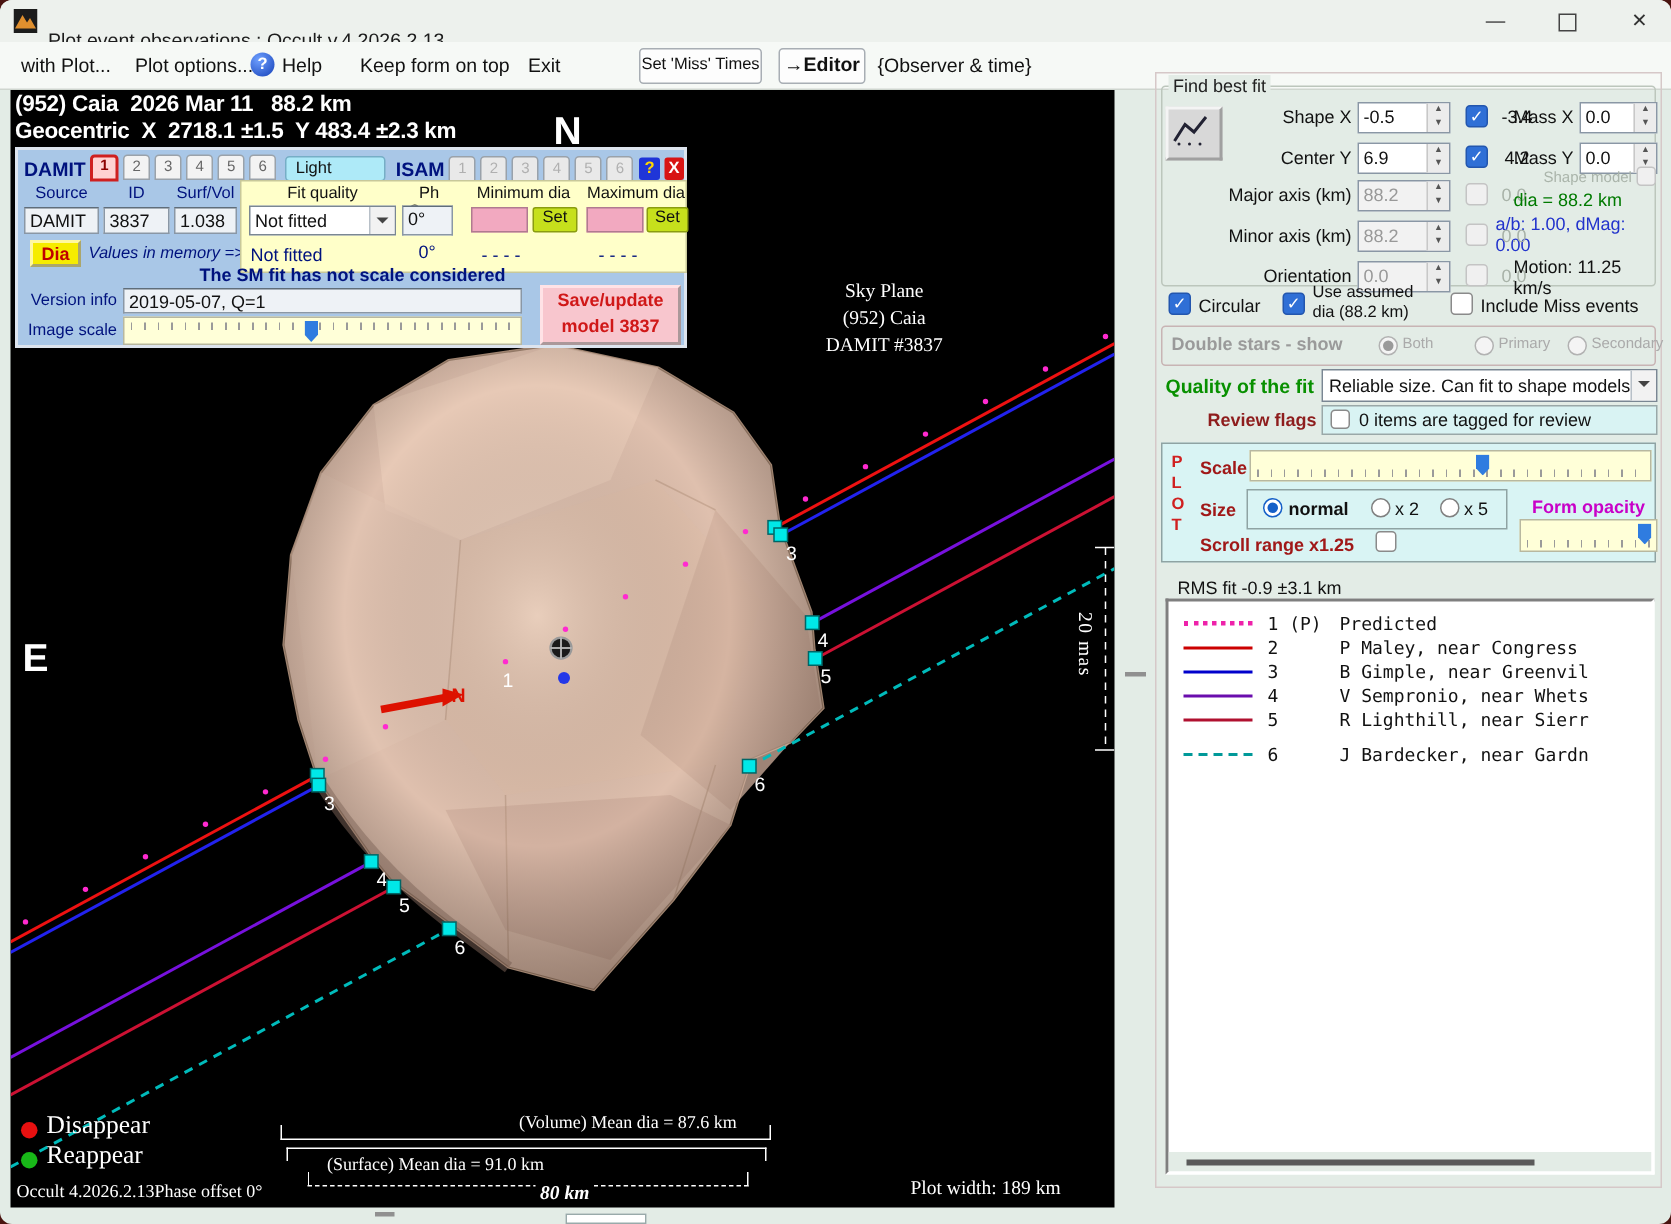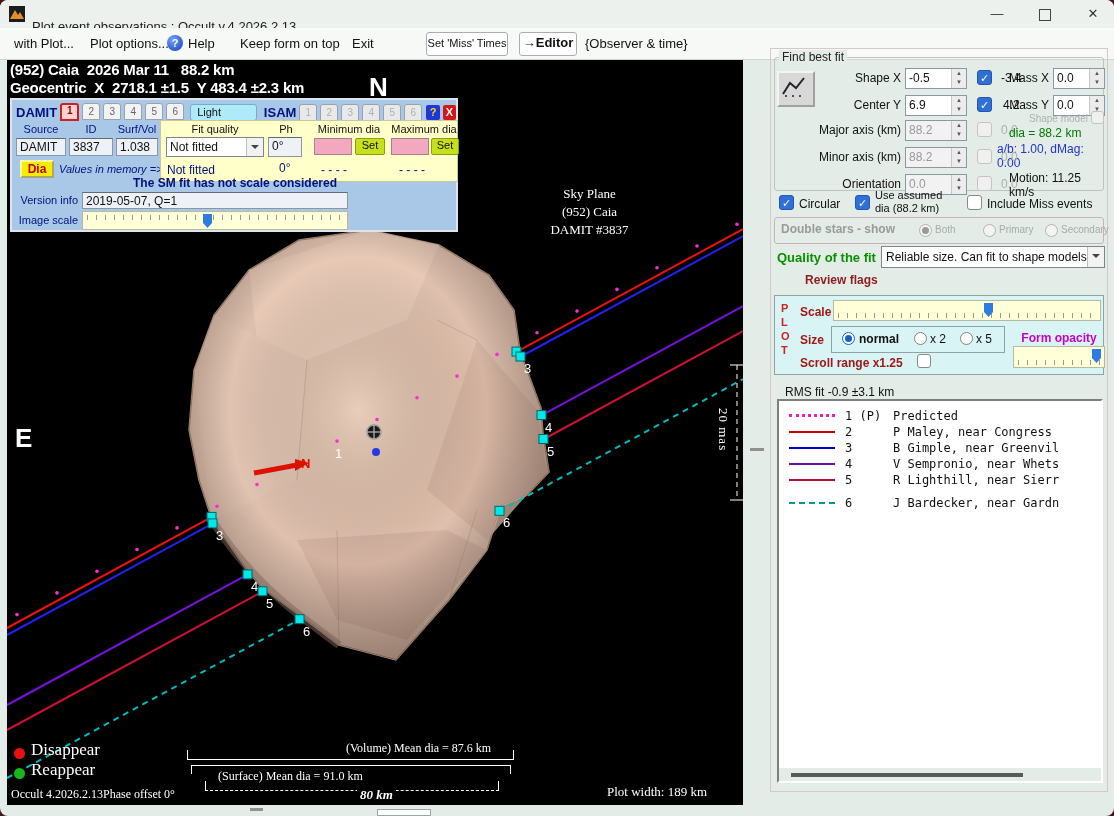--- a/index.html
+++ b/index.html
@@ -287,20 +287,24 @@
 
     <div class="abs" style="left:0;top:76px;width:446px;text-align:center;font-size:12px;font-weight:bold;color:#00127e">The SM fit has not scale considered</div>
 
     <div class="memtxt" style="left:4px;top:94px;width:62px;text-align:right">Version info</div>
     <div class="dbox" style="left:70px;top:92px;width:266px;height:17px">2019-05-07, Q=1</div>
     <div class="memtxt" style="left:4px;top:114px;width:62px;text-align:right">Image scale</div>
     <div class="slider" style="left:70px;top:111px;width:266px;height:19px">
       <div class="ticks" style="bottom:auto;top:3px"></div>
       <div class="thumb" style="left:120px"></div>
     </div>
+    <div class="savebtn">
+      <div>Save/update</div>
+        <div>model 3837</div>
+    </div>
   </div>
 
   <div class="rpanel">
 
     <div class="fieldset" style="left:3px;top:8px;width:328px;height:132px"></div>
     <div class="fs-title" style="left:8px;top:1px">Find best fit</div>
     <div class="abs" style="left:6px;top:22px;width:34px;height:32px;background:#d8d8d8;border:2px outset #f4f4f4">
       <svg width="30" height="28">
           <polyline points="4,21 11,10 17,15 25,5" fill="none" stroke="#223" stroke-width="2"></polyline>
           <circle cx="7" cy="23" r="1" fill="#223"></circle>
@@ -404,20 +408,24 @@
     <div class="lbl" style="left:228px;top:175px;font-size:10px;color:#aaa">Primary</div>
     <span class="rd gray" style="left:274px;top:175px"></span>
     <div class="lbl" style="left:290px;top:175px;font-size:10px;color:#aaa">Secondary</div>
 
     <div class="abs greenlbl" style="left:6px;top:201px">Quality of the fit</div>
     <div class="combo" style="left:110px;top:197px;width:224px;height:22px">
       <span style="padding:3px 4px;display:block;font-size:12px">Reliable size. Can fit to shape models</span>
         <span class="arr"></span>
     </div>
     <div class="abs maroonlbl" style="left:34px;top:224px">Review flags</div>
+    <div class="abs" style="left:110px;top:221px;width:224px;height:20px;background:#d9f3f3;border:1px solid #9aa8a8;box-sizing:border-box">
+      <span class="cb" style="left:5px;top:2px;width:13px;height:13px;position:absolute"></span>
+      <span class="lbl" style="left:24px;top:2px">0 items are tagged for review</span>
+    </div>
 
     <div class="plotbox">
       <div class="abs" style="left:6px;top:5px;width:11px;font-size:11px;font-weight:bold;color:#d02020;line-height:14px;word-break:break-all">PLOT</div>
       <div class="abs darkred" style="left:25px;top:9px;font-size:12px">Scale</div>
       <div class="slider" style="left:58px;top:4px;width:268px;height:21px">
         <div class="ticks"></div>
         <div class="thumb" style="left:150px"></div>
       </div>
       <div class="abs darkred" style="left:25px;top:37px;font-size:12px">Size</div>
       <div class="abs" style="left:56px;top:30px;width:172px;height:25px;border:1px solid #8fa3a3">

